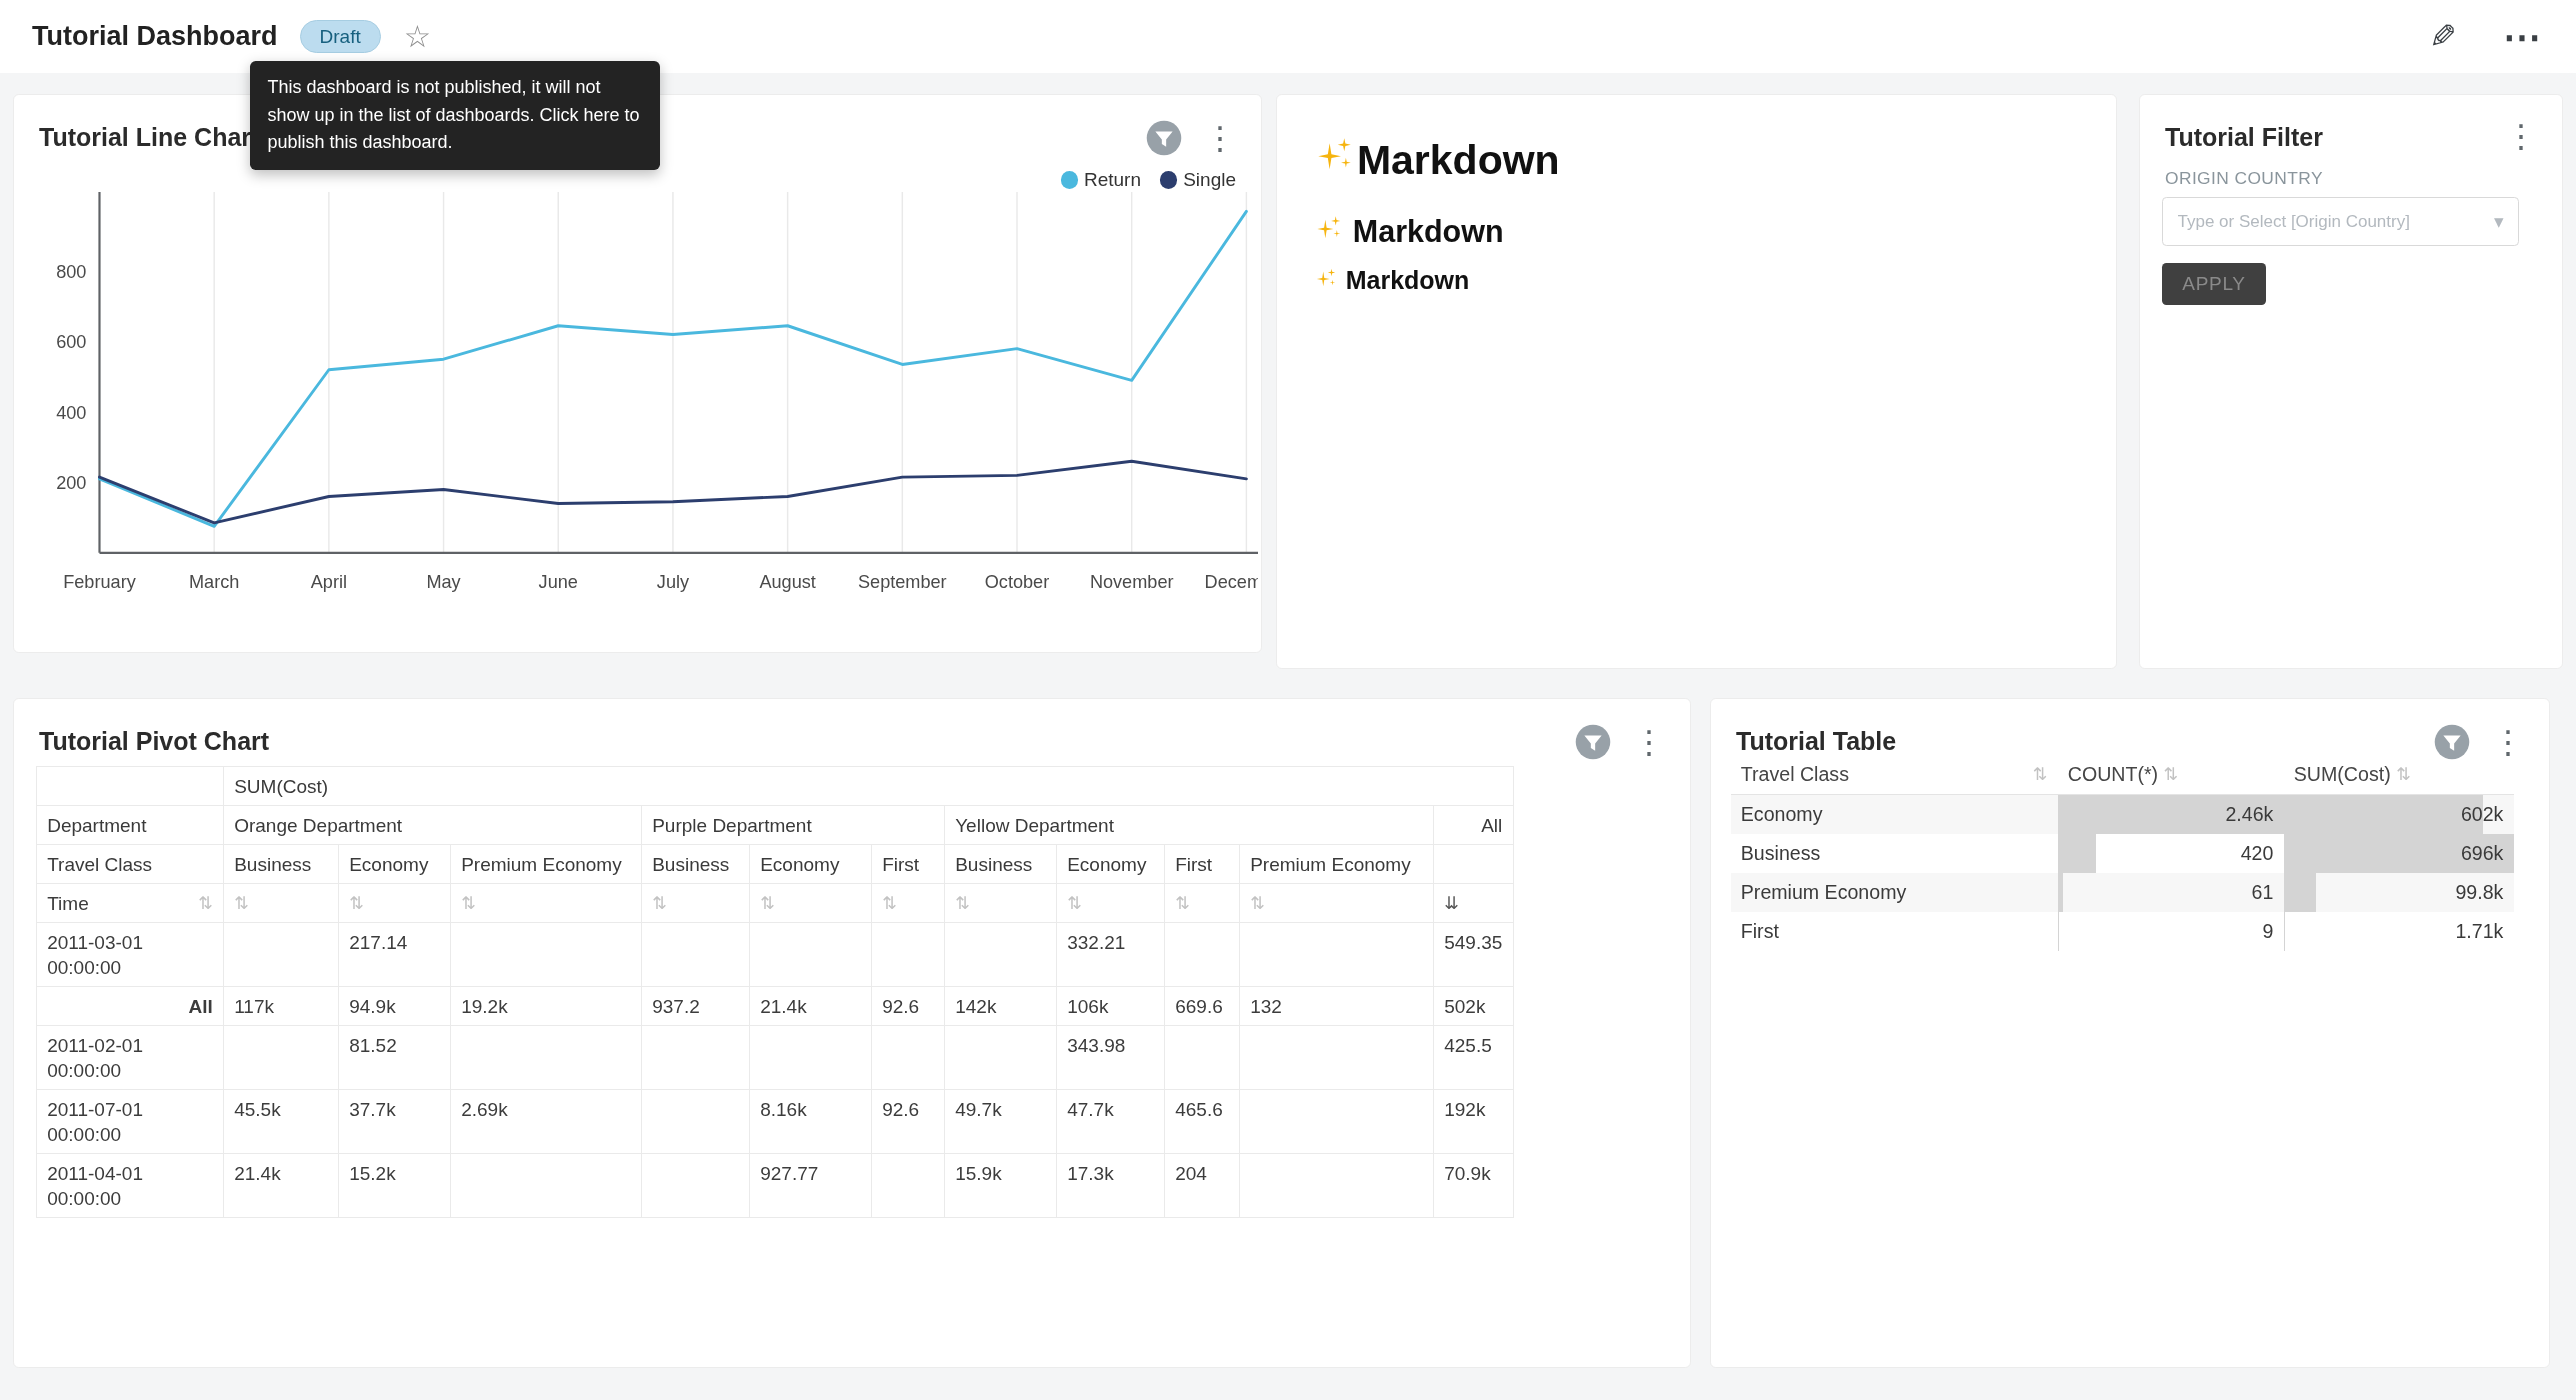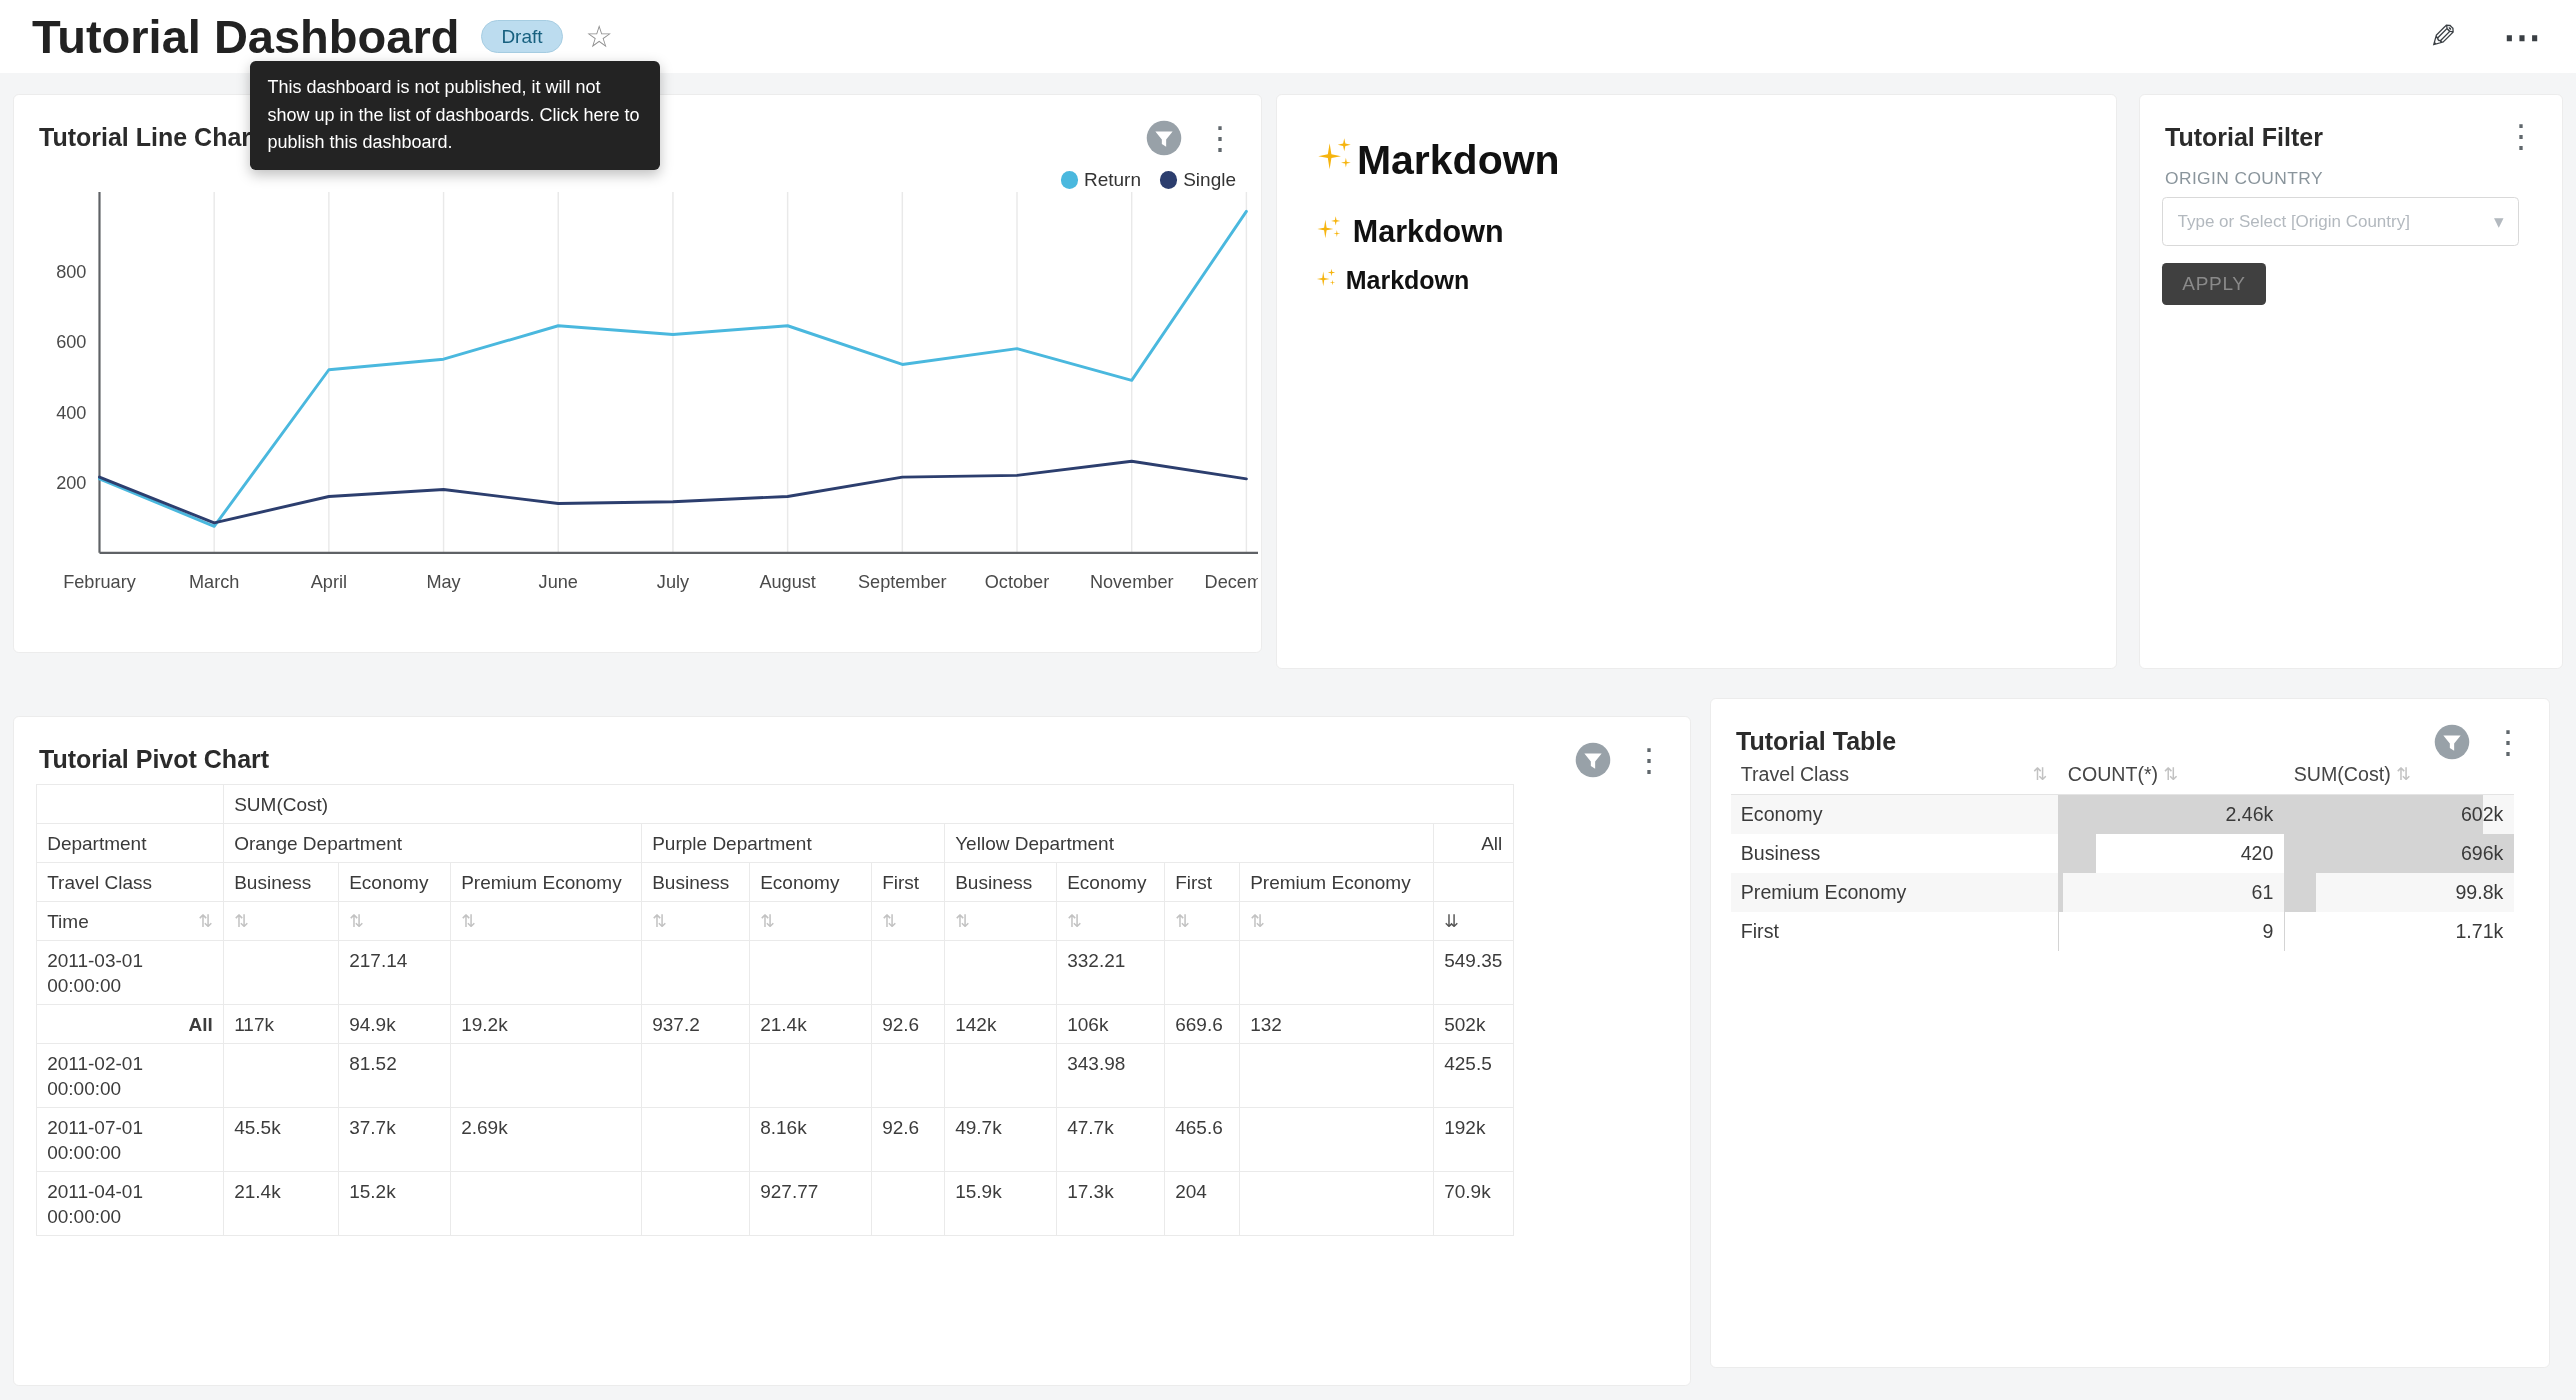--- a/index.html
+++ b/index.html
@@ -15,21 +15,21 @@
     width:2576px;height:1400px;position:relative;overflow:hidden;
     background:#f4f5f6;
     font-family:"Liberation Sans",sans-serif;color:#333;
   }
 
   
   .topbar{
     position:absolute;left:0;top:0;width:2576px;height:73px;background:#fff;
     display:flex;align-items:center;padding:0 32px;
   }
-  .page-title{font-size:47px;font-weight:600;color:#222;}
+  .page-title{font-size:27px;font-weight:600;color:#222;}
   .draft-badge{
     margin-left:22px;background:var(--badge-bg);color:var(--badge-text);
     border:1.5px solid #a6cde2;border-radius:725px;padding:4.4px 19px;font-size:19px;
   }
   .star-icon{margin-left:23px;font-size:30.5px;color:#8f8f8f;line-height:1;}
   .top-icons{margin-left:auto;display:flex;align-items:center;gap:46px;}
   .pencil-icon{font-size:33px;color:#3a3f44;transform:scaleX(-1);line-height:1;}
   .ellipsis-icon{font-size:38px;font-weight:700;color:#3a3f44;line-height:1;letter-spacing:2.9px;}
 
   .tooltip{
@@ -41,21 +41,21 @@
   
   .card{position:absolute;background:#fff;border:0.7px solid #ececec;border-radius:5.8px;}
   .card-title{position:absolute;left:25px;top:27.6px;font-size:25px;font-weight:600;color:#2b2b2b;}
   .card-icons{position:absolute;right:25px;top:25px;display:flex;align-items:center;gap:22px;}
   .kebab-icon{font-size:32px;color:#60676c;line-height:1;cursor:pointer;}
   .funnel-badge{width:36px;height:36px;display:inline-block;}
 
   .card-line  {left:13px;  top:94px; width:1249px; height:559px; overflow:hidden;}
   .card-md    {left:1276px;top:94px; width:841px; height:575px;}
   .card-filter{left:2139px;top:94px; width:424px;  height:575px;}
-  .card-pivot {left:13px;  top:716px; width:1678px; height:670px;}
+  .card-pivot {left:13px;  top:698px; width:1678px; height:670px;}
   .card-table {left:1710px;top:698px; width:840px; height:670px;}
 
   
   .legend{position:absolute;right:25px;top:74px;display:flex;gap:19px;align-items:center;}
   .legend-item{display:flex;align-items:center;gap:5.8px;}
   .legend-dot{width:17.4px;height:17.4px;border-radius:50%;display:inline-block;}
   .legend-label{font-size:19px;color:#333;}
   #line-svg{position:absolute;left:10.2px;top:73px;}
   .axis-lab{font-size:25px;fill:#4a4a4a;font-family:"Liberation Sans",sans-serif;}
 

